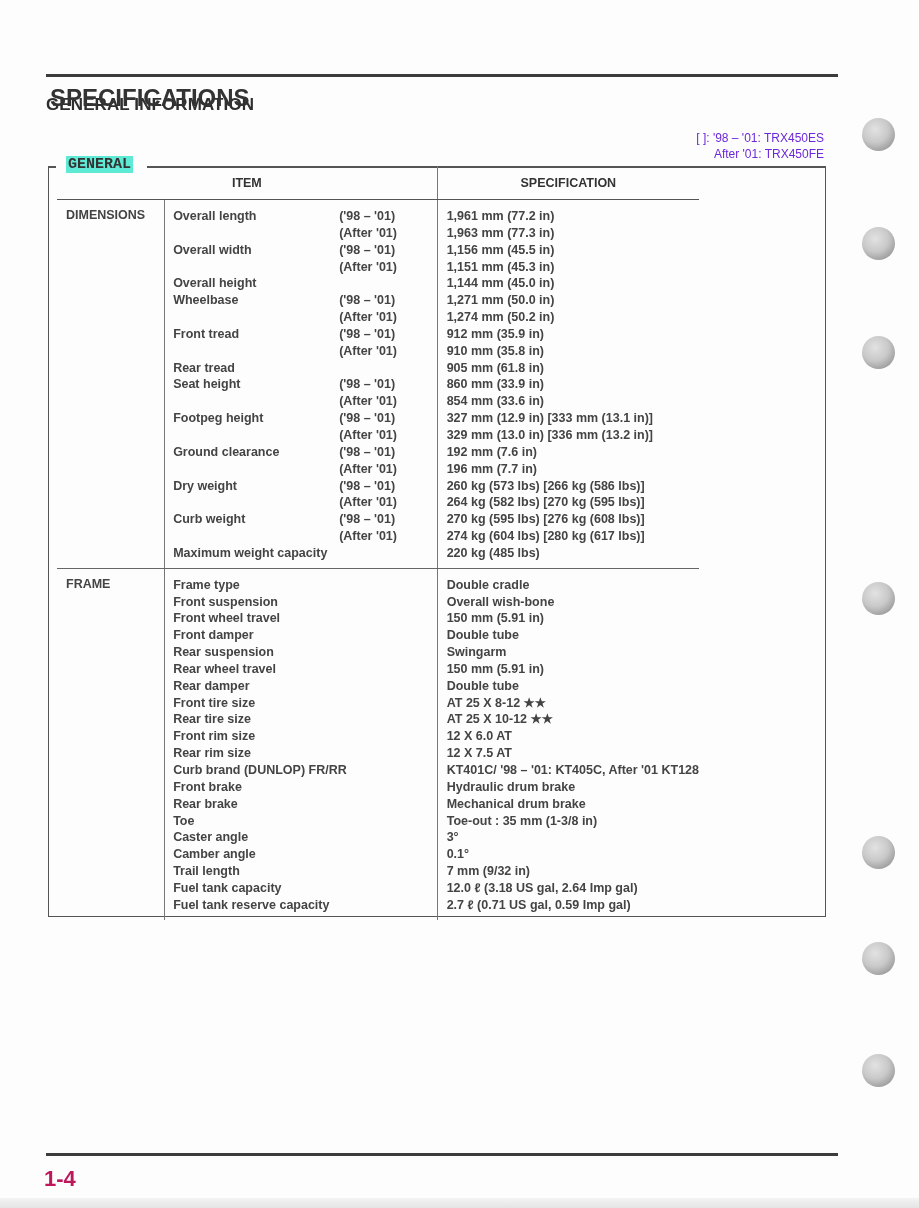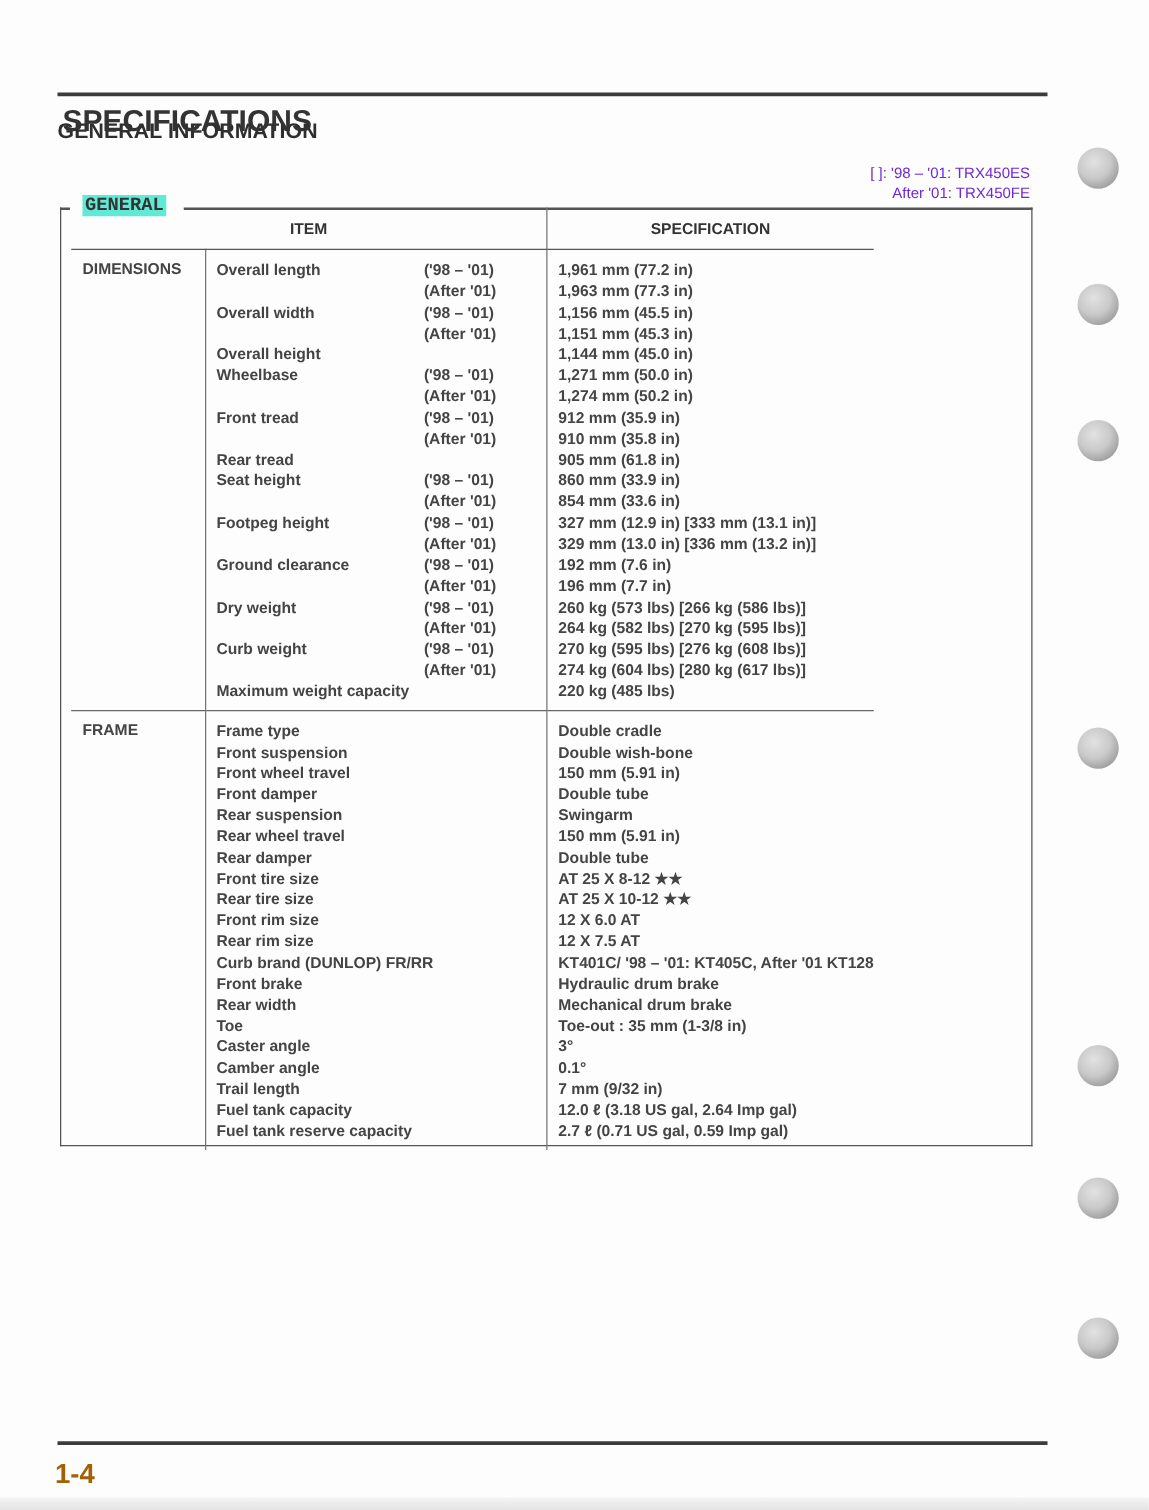--- a/index.html
+++ b/index.html
@@ -56,21 +56,21 @@
   .line .lbl { display: inline-block; width: 166px; }
   .line .yr { display: inline-block; }
   .tab-marker {
     position: absolute; left: 862px; width: 33px; height: 33px; border-radius: 50%;
     background: radial-gradient(circle at 40% 35%, #e2e2e2 0%, #c9c9c9 45%, #9a9a9a 80%, #7d7d7d 100%);
   }
   .foot-rule {
     position: absolute; left: 46px; top: 1153px; width: 792px; height: 3px; background: #3c3c3c;
   }
   .page-number {
-    position: absolute; left: 44px; top: 1166px; font-size: 22px; font-weight: bold; color: #a16207;
+    position: absolute; left: 44px; top: 1166px; font-size: 22px; font-weight: bold; color: #be185d;
   }
   .bottom-edge {
     position: absolute; left: 0; top: 1198px; width: 919px; height: 10px; background: linear-gradient(#f4f4f4, #e4e4e4);
   }
 </style>
 </head>
 <body>
 
 <div class="running-head">GENERAL INFORMATION</div>
 <div class="head-rule"></div>
@@ -153,31 +153,31 @@
         <div class="line">Front damper</div>
         <div class="line">Rear suspension</div>
         <div class="line">Rear wheel travel</div>
         <div class="line">Rear damper</div>
         <div class="line">Front tire size</div>
         <div class="line">Rear tire size</div>
         <div class="line">Front rim size</div>
         <div class="line">Rear rim size</div>
         <div class="line">Curb brand (DUNLOP) FR/RR</div>
         <div class="line">Front brake</div>
-        <div class="line">Rear width</div>
+        <div class="line">Rear brake</div>
         <div class="line">Toe</div>
         <div class="line">Caster angle</div>
         <div class="line">Camber angle</div>
         <div class="line">Trail length</div>
         <div class="line">Fuel tank capacity</div>
         <div class="line">Fuel tank reserve capacity</div>
       </td>
       <td class="values">
         <div class="line">Double cradle</div>
-        <div class="line">Double wish-bone</div>
+        <div class="line">Overall wish-bone</div>
         <div class="line">150 mm (5.91 in)</div>
         <div class="line">Double tube</div>
         <div class="line">Swingarm</div>
         <div class="line">150 mm (5.91 in)</div>
         <div class="line">Double tube</div>
         <div class="line">AT 25 X 8-12 ★★</div>
         <div class="line">AT 25 X 10-12 ★★</div>
         <div class="line">12 X 6.0 AT</div>
         <div class="line">12 X 7.5 AT</div>
         <div class="line">KT401C/ '98 – '01: KT405C, After '01 KT128</div>

